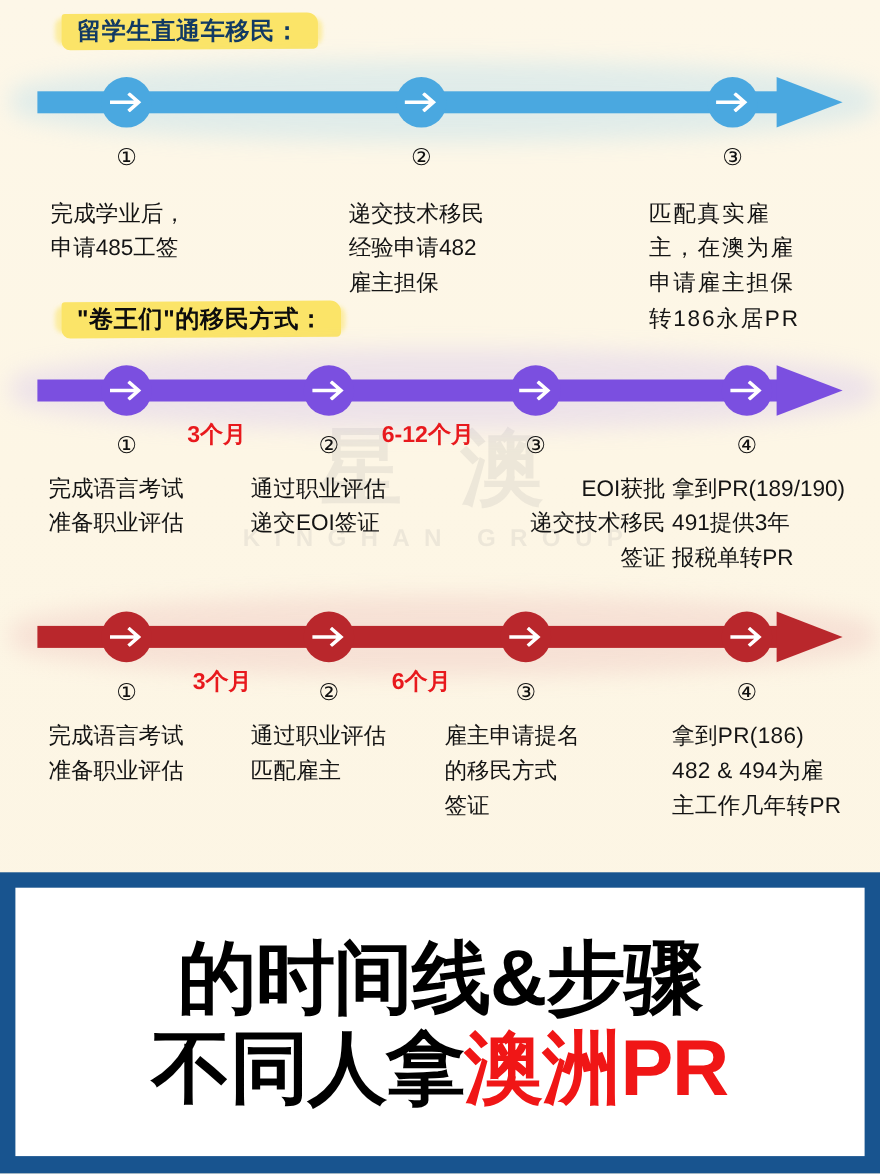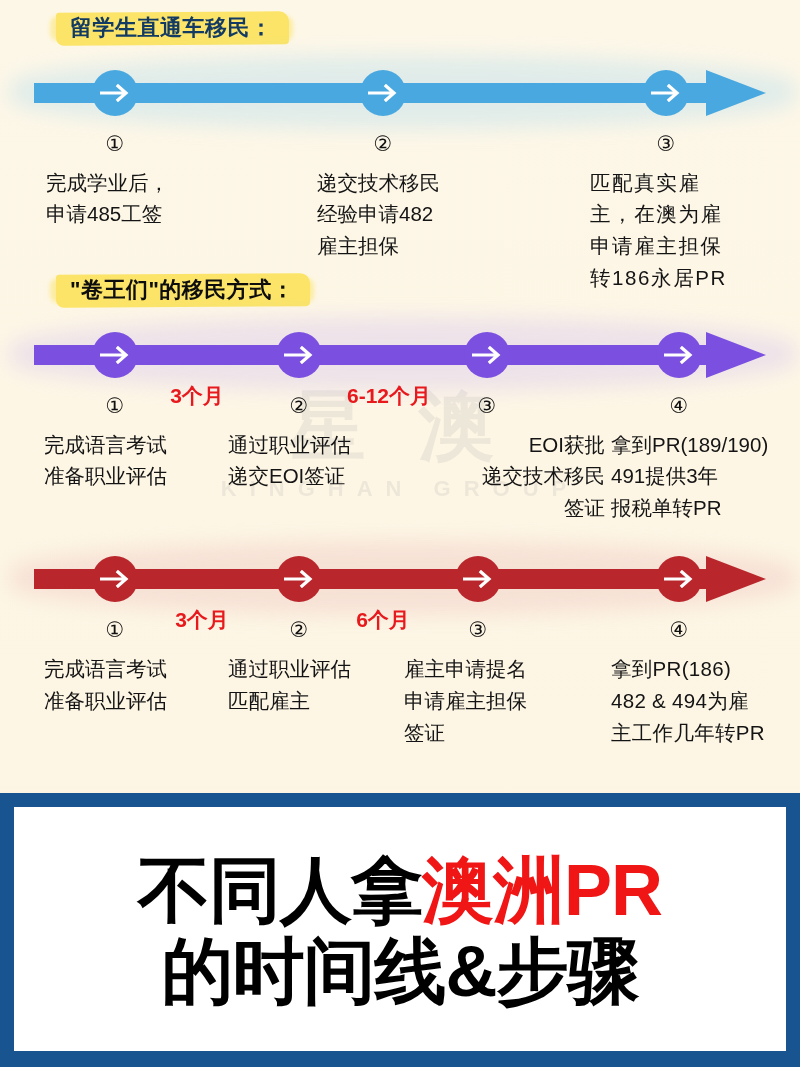--- a/index.html
+++ b/index.html
@@ -224,21 +224,21 @@
           </svg>
       </div>
     </div>
 
     <div class="cols">
       <div class="marker-row" style="margin-top:10px;">
         <div class="circ-num" style="left:115px;">①</div>
         <div class="circ-num" style="left:383px;">②</div>
         <div class="circ-num" style="left:666px;">③</div>
       </div>
-      <div class="col-row" style="height:140px; margin-top:6px;">
+      <div class="col-row" style="height:140px; margin-top:18px;">
         <div class="col" style="left:46px;  width:250px;">完成学业后，
 申请485工签</div>
         <div class="col" style="left:317px; width:260px;">递交技术移民
 经验申请482
 雇主担保</div>
         <div class="col justify" style="left:590px; width:185px;">匹配真实雇
 主，在澳为雇
 申请雇主担保
 转186永居PR</div>
       </div>
@@ -338,31 +338,31 @@
         <div class="circ-num" style="left:299px;">②</div>
         <div class="circ-num" style="left:478px;">③</div>
         <div class="circ-num" style="left:679px;">④</div>
       </div>
       <div class="col-row" style="height:112px; margin-top:4px;">
         <div class="col" style="left:44px;  width:185px;">完成语言考试
 准备职业评估</div>
         <div class="col" style="left:228px; width:185px;">通过职业评估
 匹配雇主</div>
         <div class="col" style="left:404px; width:195px;">雇主申请提名
-申请雇主担保
+的移民方式
 签证</div>
         <div class="col" style="left:611px; width:200px; letter-spacing:.3px;">拿到PR(186)
 482 &amp; 494为雇
 主工作几年转PR</div>
       </div>
     </div>
   </div>
 
   <div class="banner">
     <div class="banner-inner">
+      <div class="banner-line">的时间线&amp;步骤</div>
       <div class="banner-line">
         <span>不同人拿</span><span class="hl">澳洲PR</span>
       </div>
-      <div class="banner-line">的时间线&amp;步骤</div>
     </div>
   </div>
 
 </div>
 
 </body></html>

